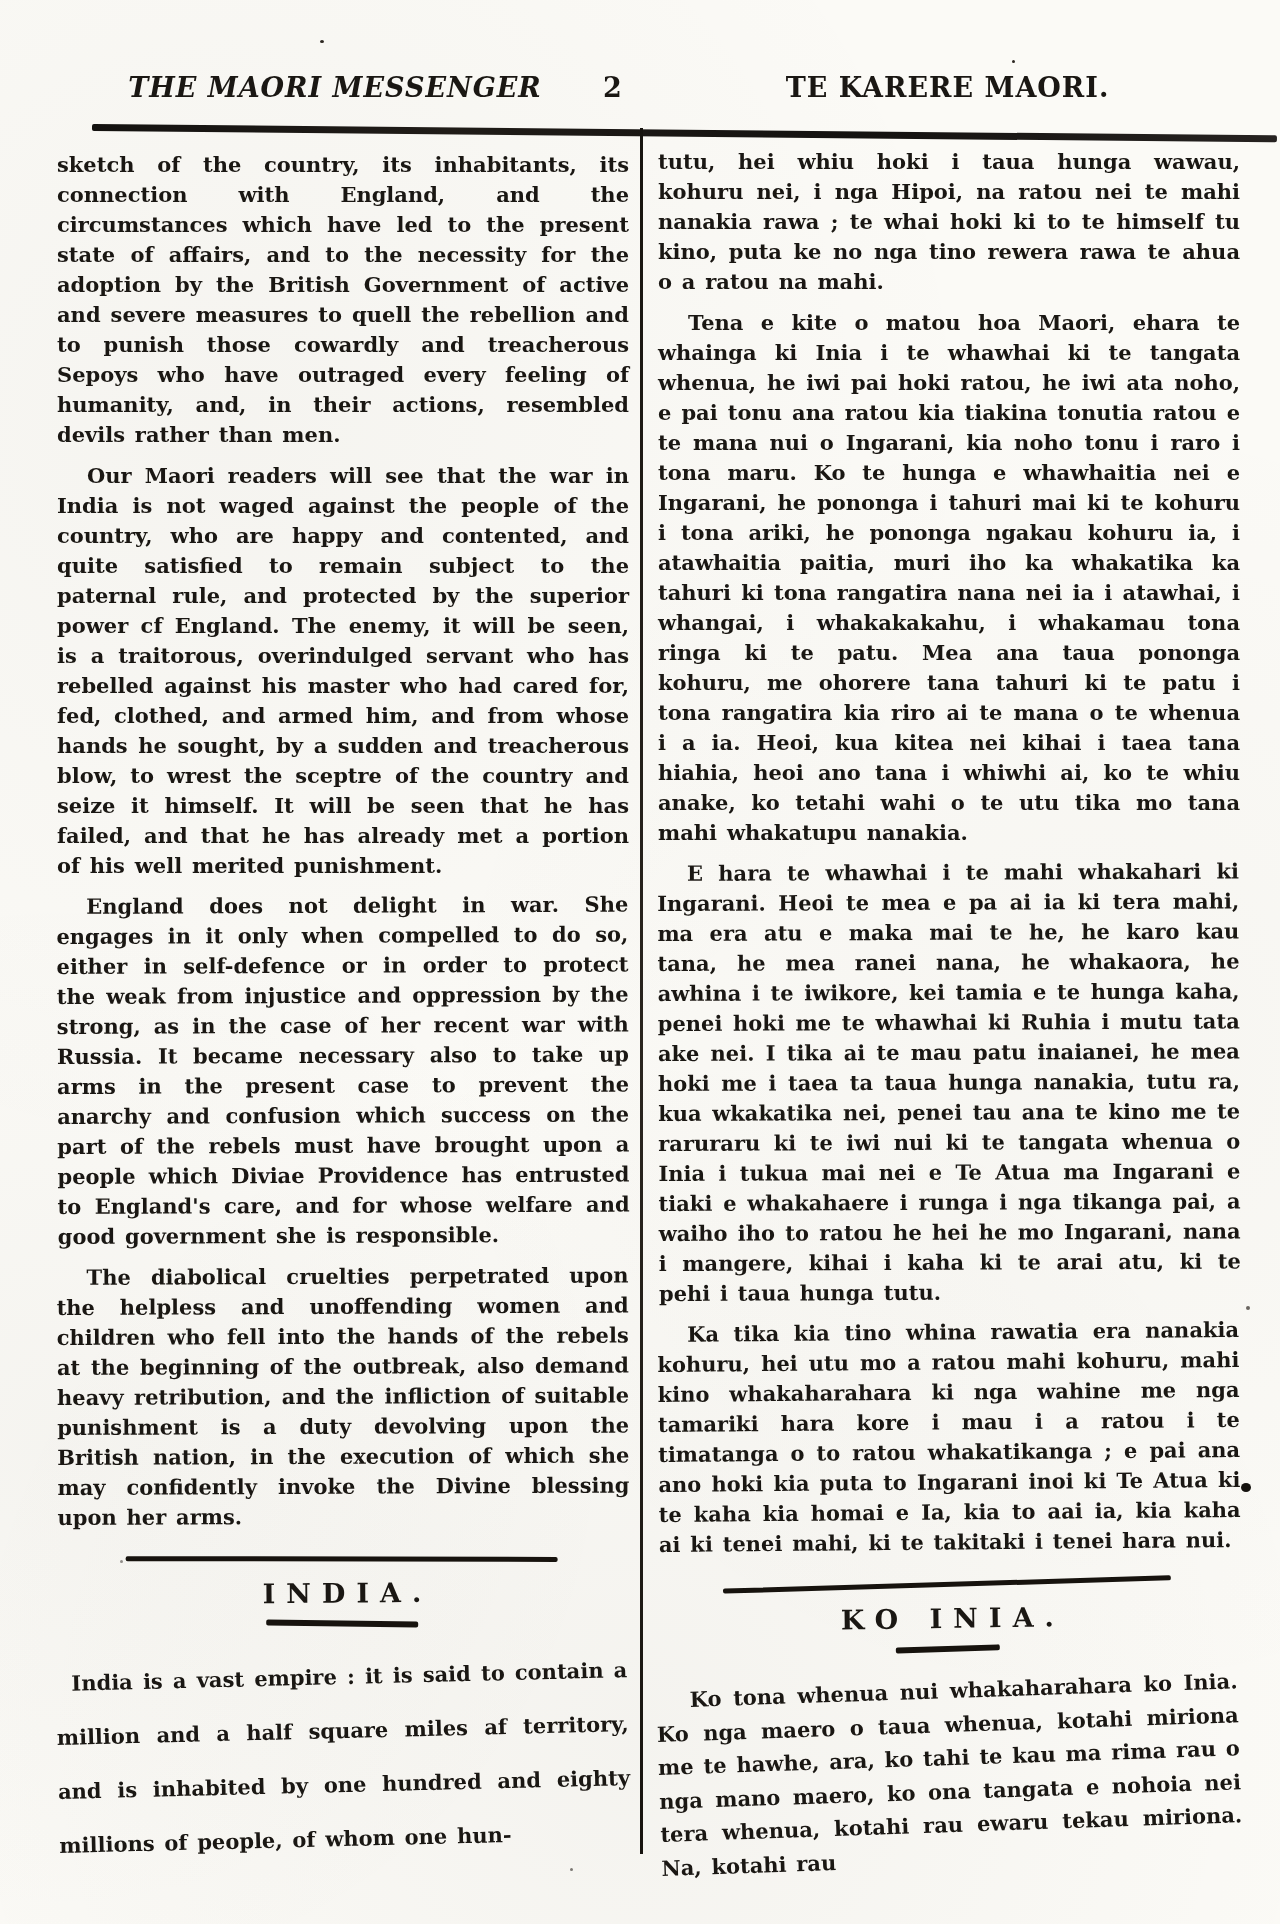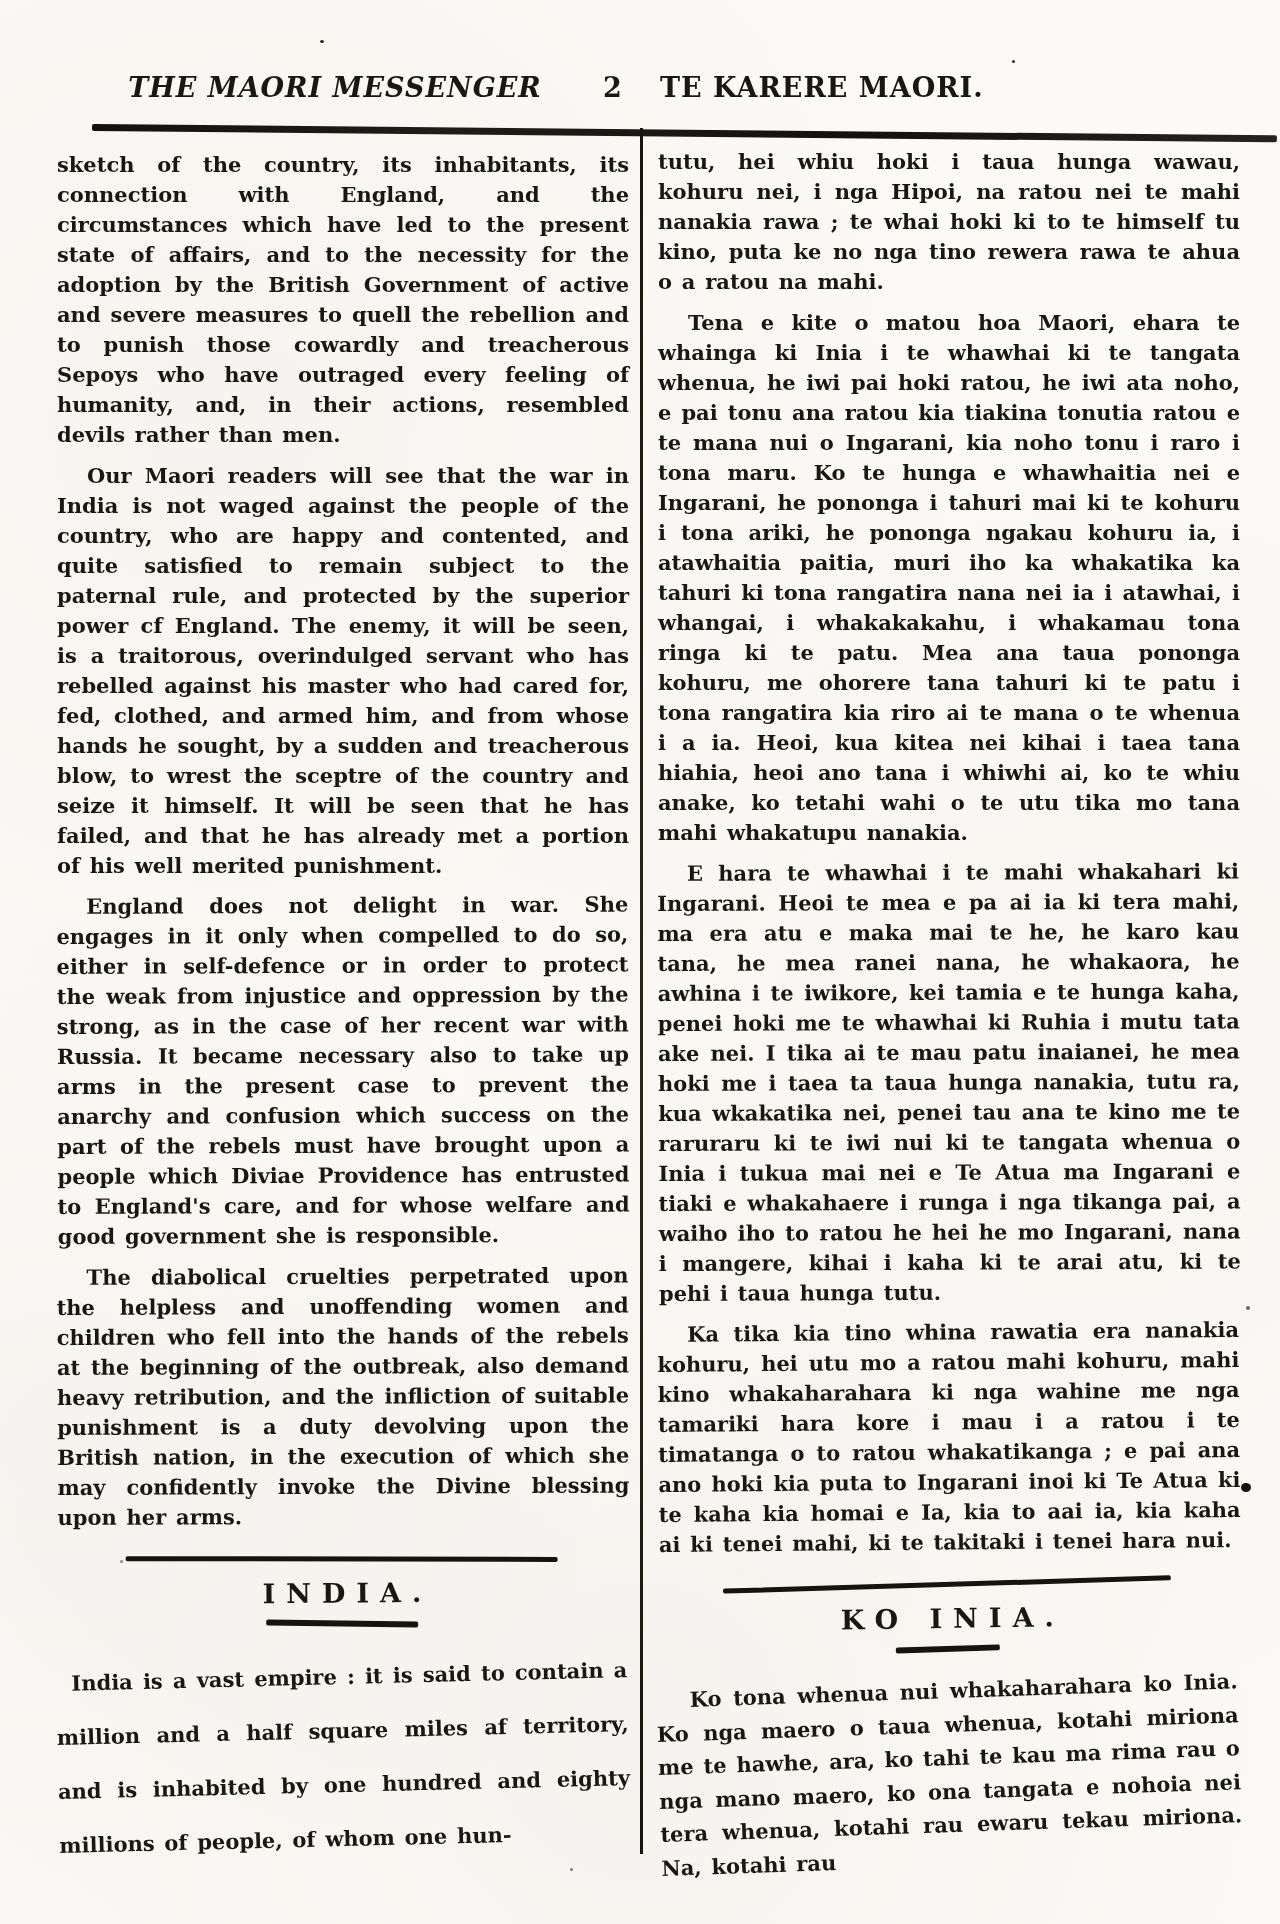--- a/index.html
+++ b/index.html
@@ -13,21 +13,21 @@
       radial-gradient(circle at 85% 55%, rgba(60,55,45,0.025), transparent 45%),
       radial-gradient(circle at 50% 90%, rgba(60,55,45,0.035), transparent 38%),
       radial-gradient(circle at 5% 75%, rgba(60,55,45,0.03), transparent 30%);
     overflow:hidden;
     font-family:"DejaVu Serif","Liberation Serif",serif;
     color:#1a1713;
   }
   .masthead span{position:absolute;top:72px;font-size:27px;font-weight:700;letter-spacing:1px;white-space:nowrap;}
   .mast-left{left:55px;width:560px;text-align:center;font-style:italic;}
   .mast-page{left:588px;width:50px;text-align:center;}
-  .mast-right{left:660px;width:575px;text-align:left;}
+  .mast-right{left:660px;width:575px;text-align:center;}
   .head-rule{
     position:absolute;left:92px;top:124px;width:1185px;height:7px;
     background:linear-gradient(90deg,#141210 0%,#201c18 30%,#141210 65%,#262220 100%);
     transform:rotate(0.55deg);transform-origin:left center;
     border-radius:2px;
   }
   .col-divider{
     position:absolute;left:640px;top:128px;width:3px;height:1726px;
     background:linear-gradient(180deg,#17140f 0%,#2a251f 55%,#17140f 100%);
   }

